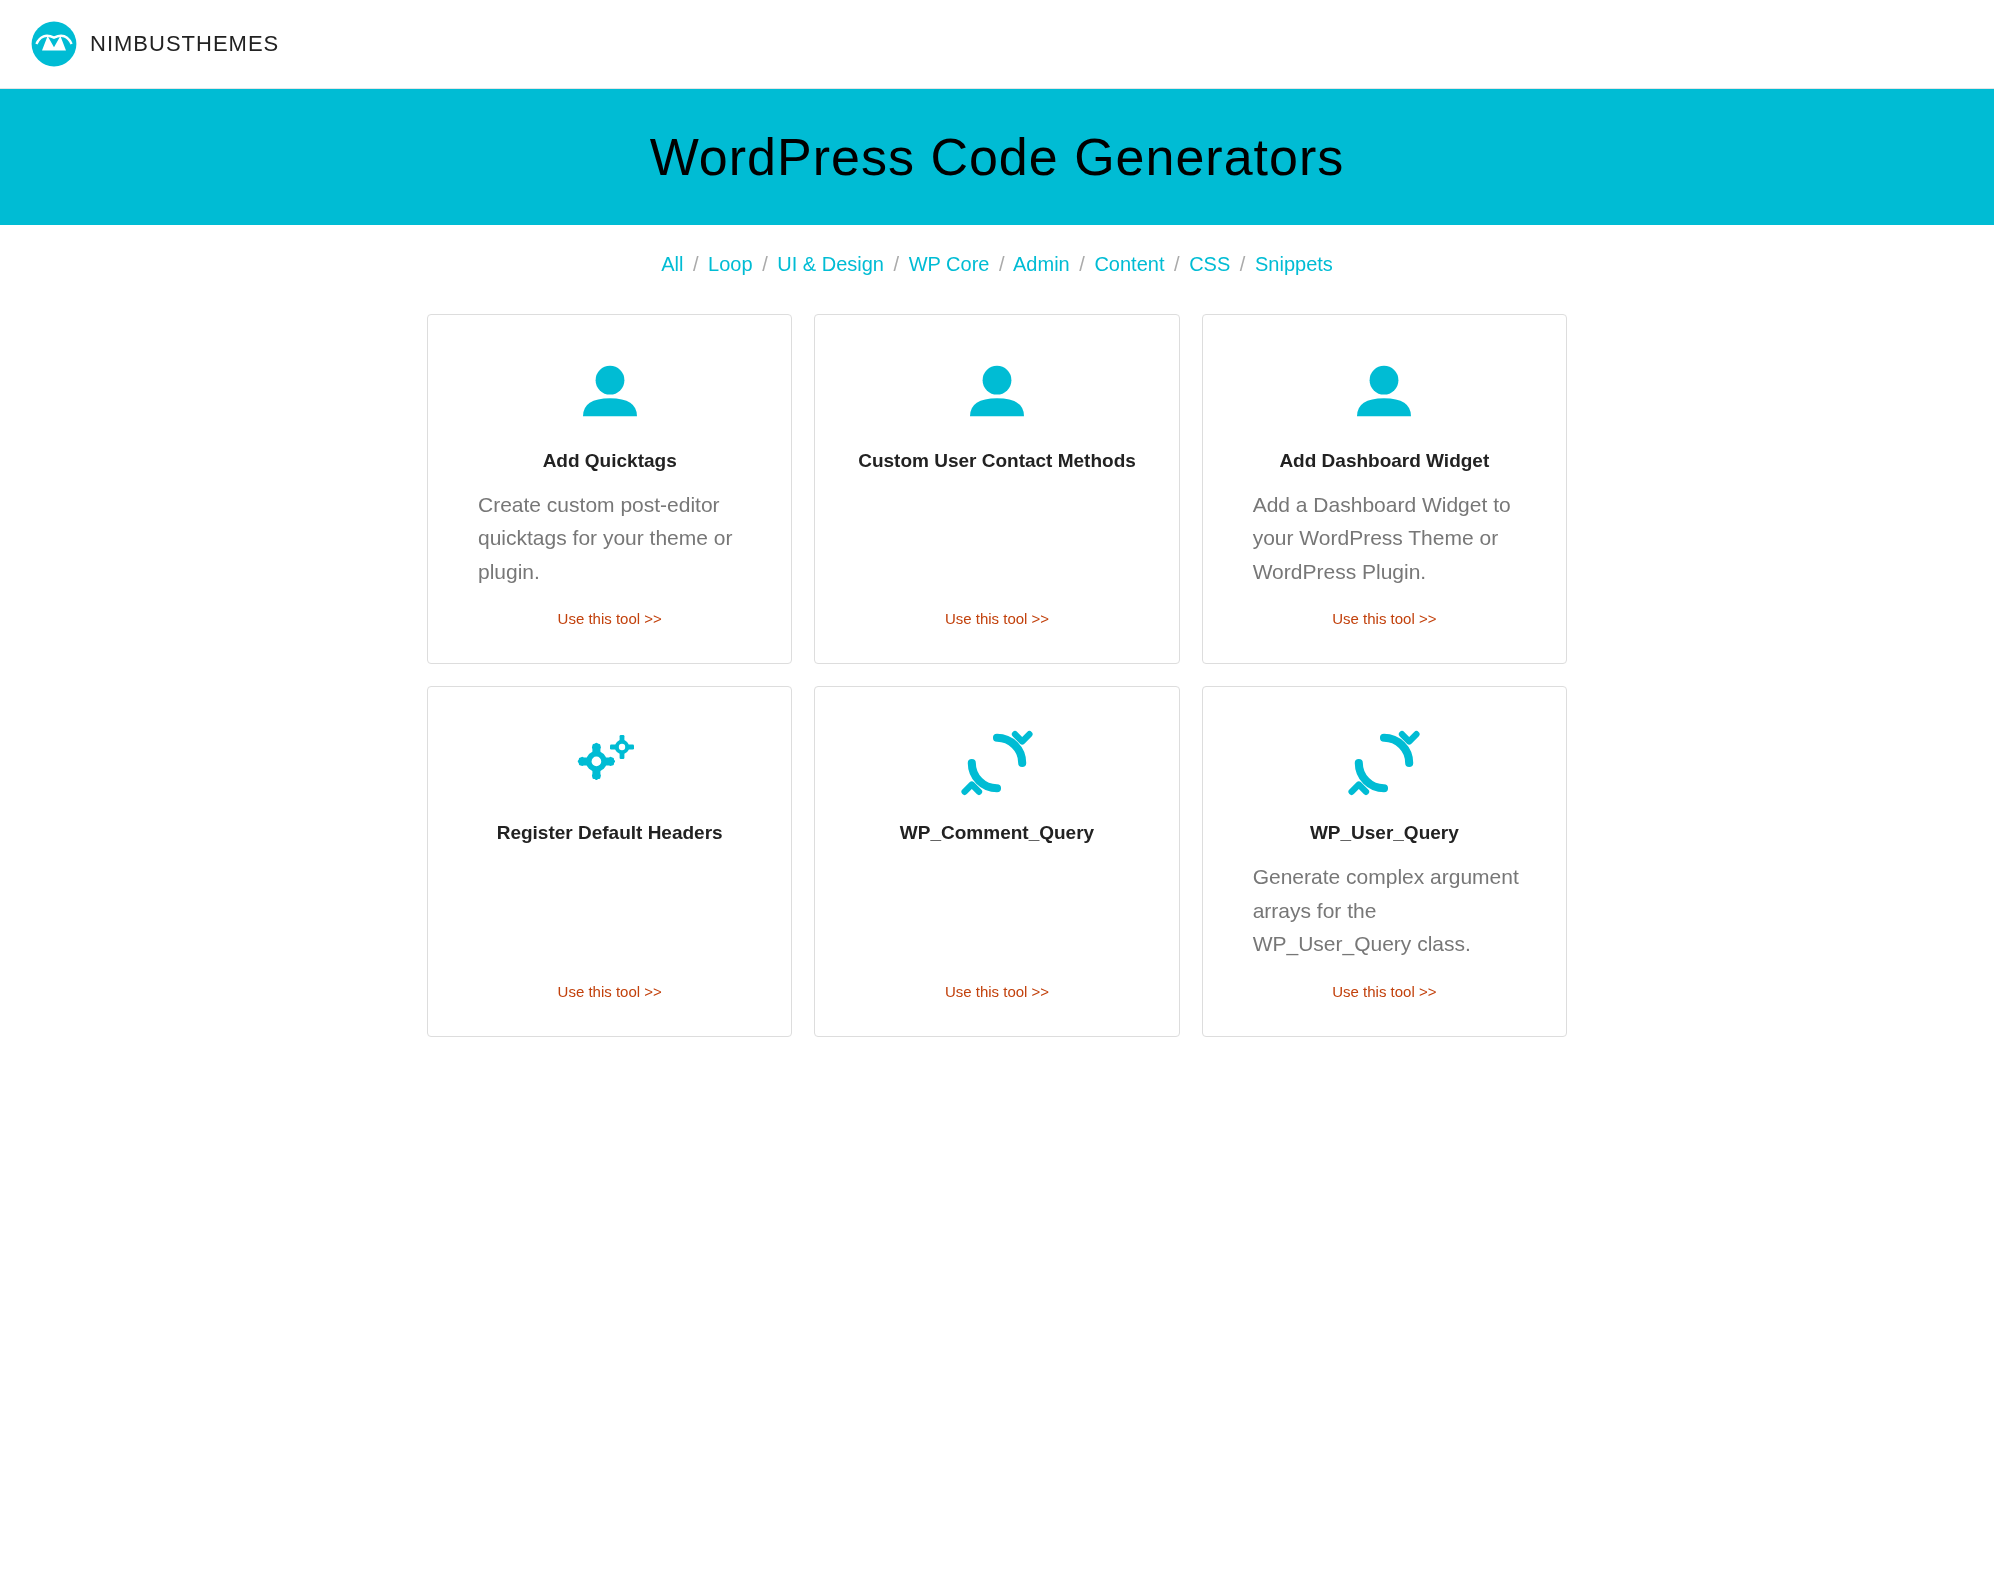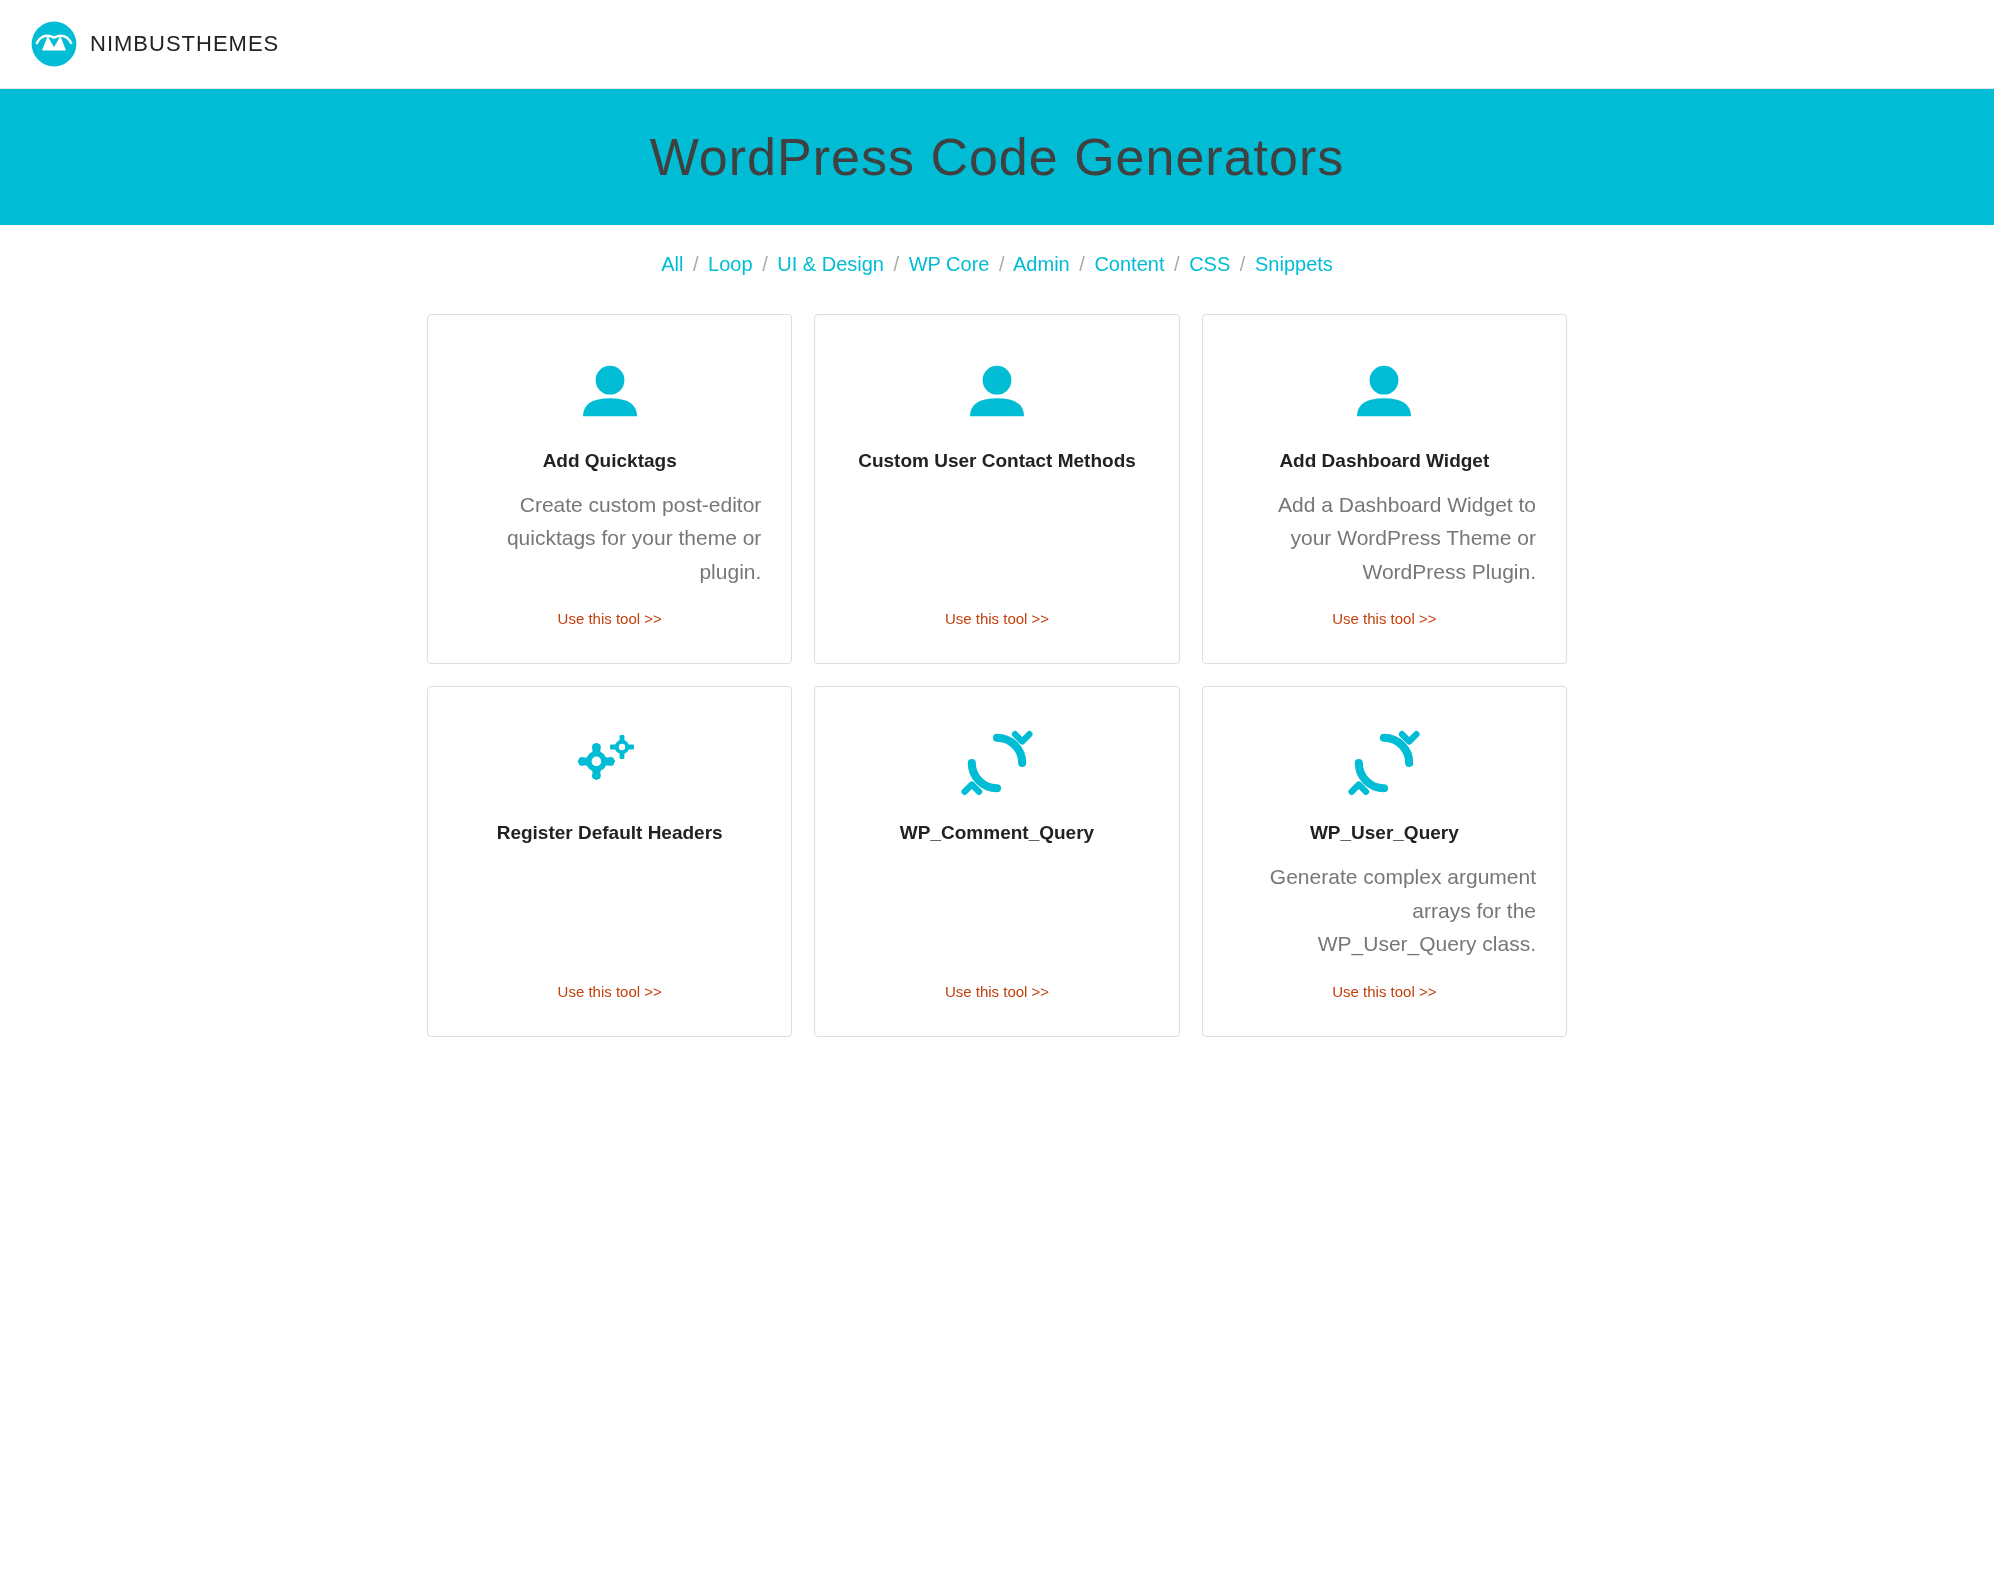--- a/index.html
+++ b/index.html
@@ -30,21 +30,21 @@
 
     
     .hero {
       background: #00bcd4;
       text-align: center;
       padding: 38px 20px;
     }
     .hero-title {
       font-size: 52px;
       font-weight: 300;
-      color: #404040;
+      color: #000000;
       letter-spacing: 1px;
     }
 
     
     .filter-nav {
       text-align: center;
       padding: 28px 20px 18px;
       font-size: 20px;
       color: #999;
     }
@@ -60,21 +60,21 @@
       grid-template-columns: repeat(3, 1fr);
       gap: 22px;
       max-width: 1200px;
       margin: 20px auto 40px;
       padding: 0 30px;
     }
     .card {
       border: 1px solid #ddd;
       border-radius: 4px;
       padding: 40px 30px 36px;
-      text-align: right;
+      text-align: left;
       background: #fff;
       display: flex;
       flex-direction: column;
       align-items: center;
     }
     .card-icon {
       width: 72px;
       height: 72px;
       margin-bottom: 22px;
       color: #00bcd4;

